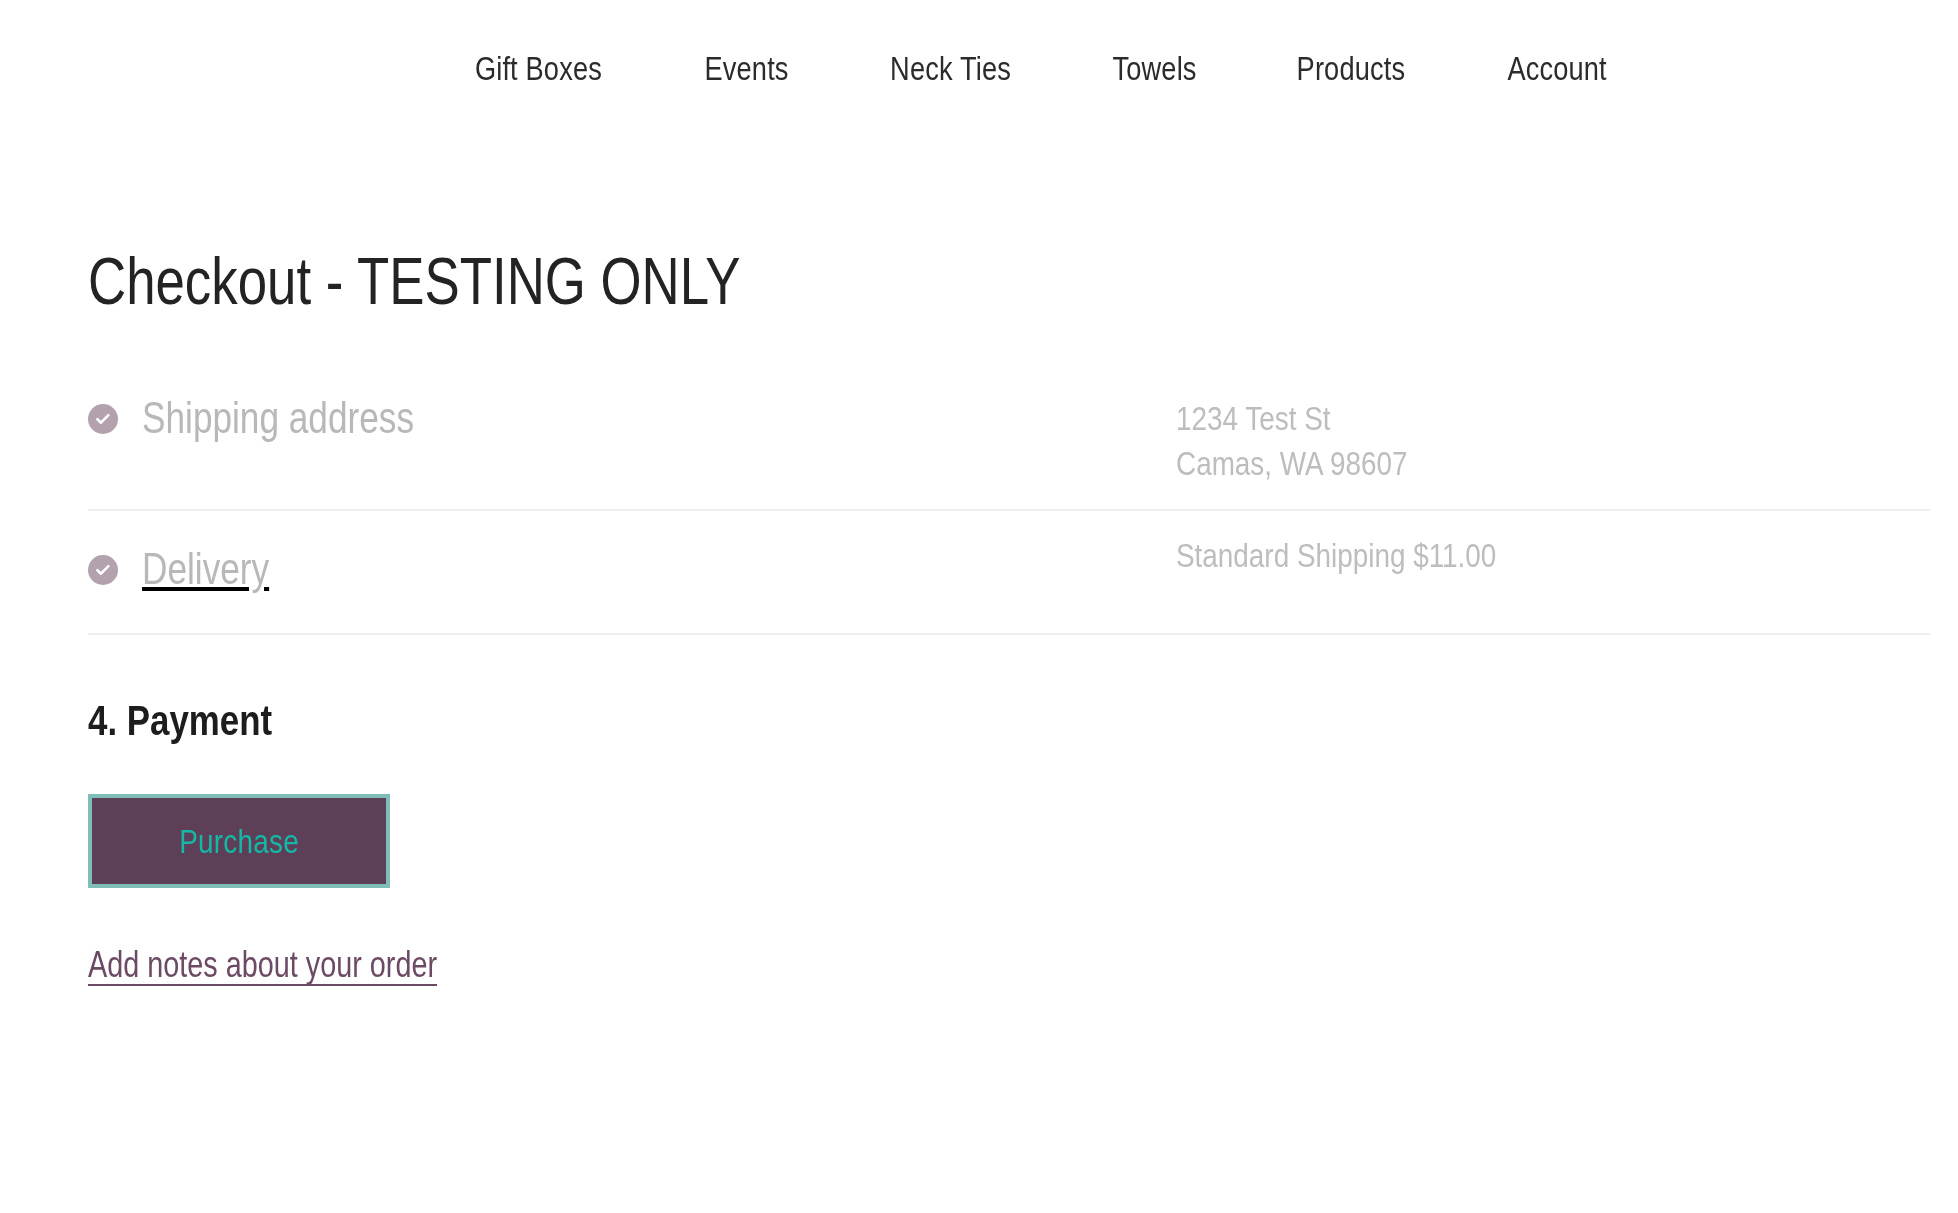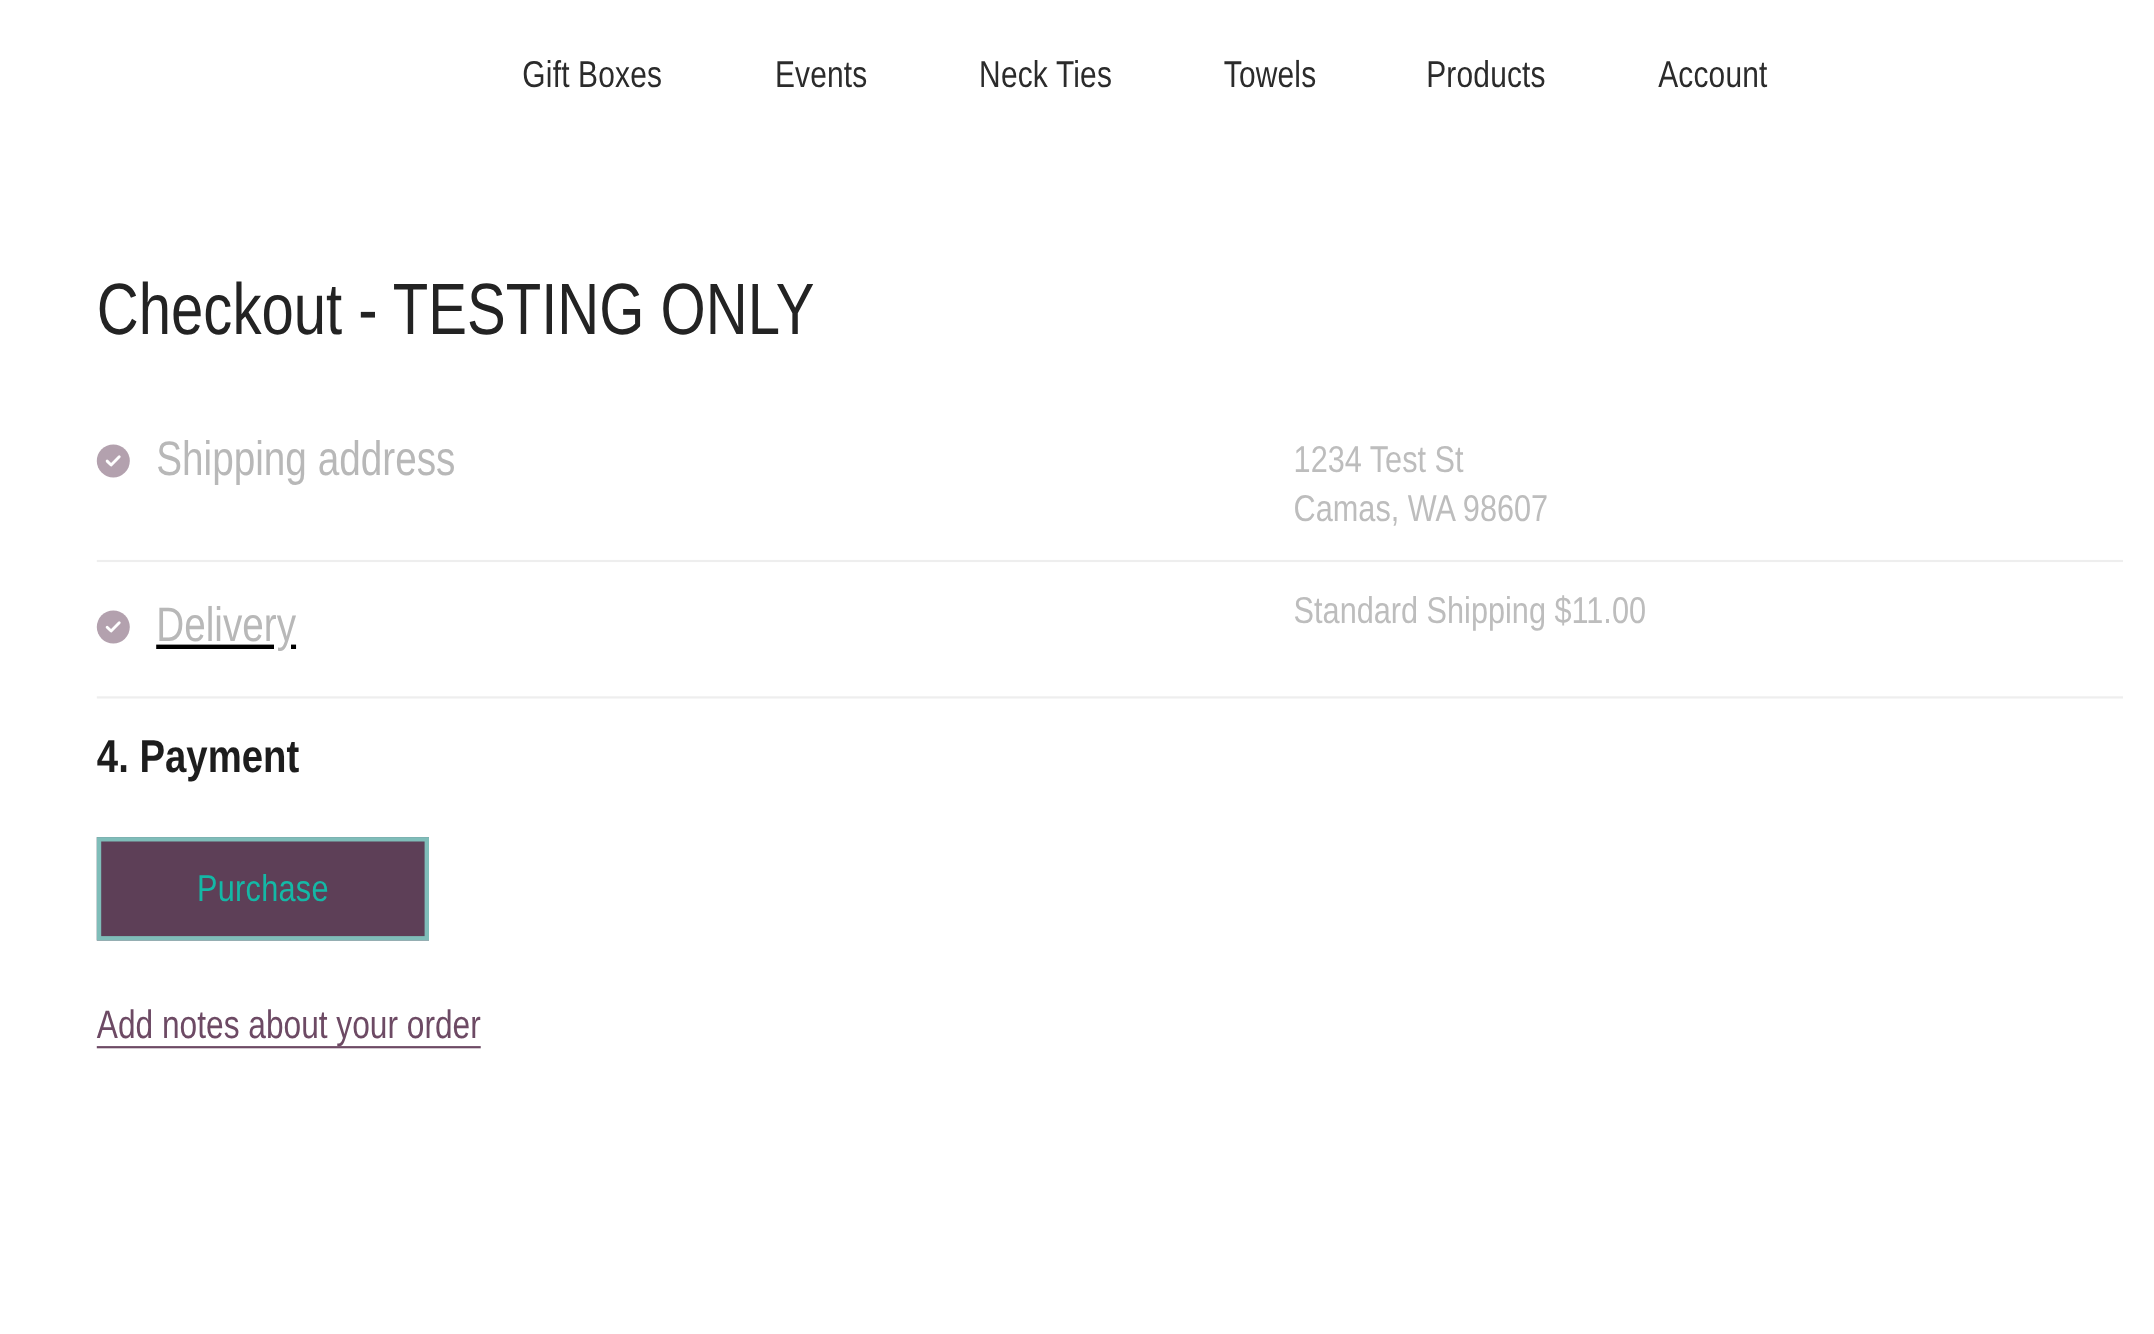--- a/index.html
+++ b/index.html
@@ -131,20 +131,21 @@
     transform: scaleX(0.82);
     transform-origin: left top;
     white-space: nowrap;
   }
   .row-delivery .step-right { top: 22px; }
   .step-right .addr-line { display: block; }
 
   
   .payment-section {
     padding-top: 32px;
+    margin-top: 33px;
   }
   .payment-heading {
     font-family: "Liberation Sans", sans-serif;
     font-size: 42px;
     font-weight: 700;
     color: #1d1d1d;
     line-height: 1;
     margin: 0 0 52px 0;
     transform: scaleX(0.83);
     transform-origin: left center;

